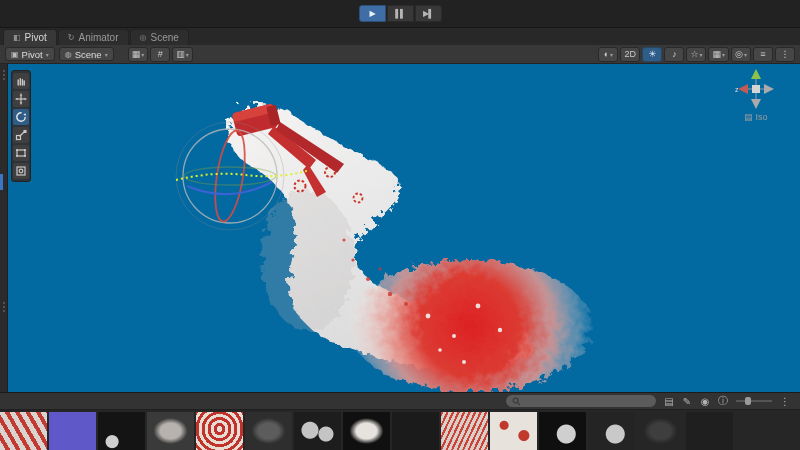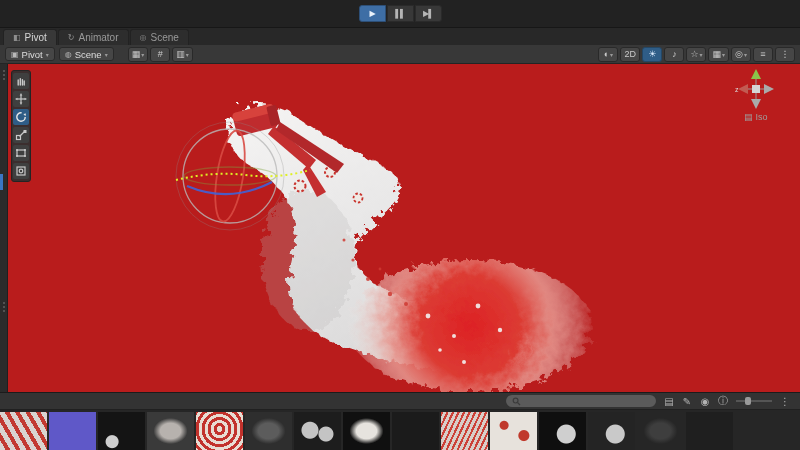--- a/index.html
+++ b/index.html
@@ -45,21 +45,21 @@
   .tb-icon.active { background: #2f5d87; border-color: #244765; color: #d8e8fa; }
 
   
   .main { height: 328px; display: flex; position: relative; }
   .left-edge { width: 8px; background: #2b2b2b; border-right: 1px solid #1f1f1f; position: relative; }
   .handle { width: 2px; height: 2px; border-radius: 50%; background: #606060;
     box-shadow: 0 4px 0 #606060, 0 8px 0 #606060; margin: 6px auto 0; }
   .handle.mid { position: absolute; top: 238px; left: 3px; margin: 0; }
   .blue-mark { position: absolute; left: 0; top: 110px; width: 3px; height: 16px; background: #3b76c4; }
 
-  .viewport { flex: 1; position: relative; background: #b91c1c; overflow: hidden; }
+  .viewport { flex: 1; position: relative; background: #0369a1; overflow: hidden; }
   .scene-svg { position: absolute; inset: 0; width: 100%; height: 100%; }
 
   .tool-strip { position: absolute; left: 3px; top: 6px; width: 20px; background: rgba(48,48,48,.92);
     border: 1px solid #242424; border-radius: 3px; padding: 2px 0; display: flex;
     flex-direction: column; gap: 2px; align-items: center; z-index: 5; }
   .tool-btn { width: 16px; height: 16px; border-radius: 2px; background: #3f3f3f;
     display: flex; align-items: center; justify-content: center; }
   .tool-btn.active { background: #2f5d87; }
   .tool-btn svg { display: block; }
 

